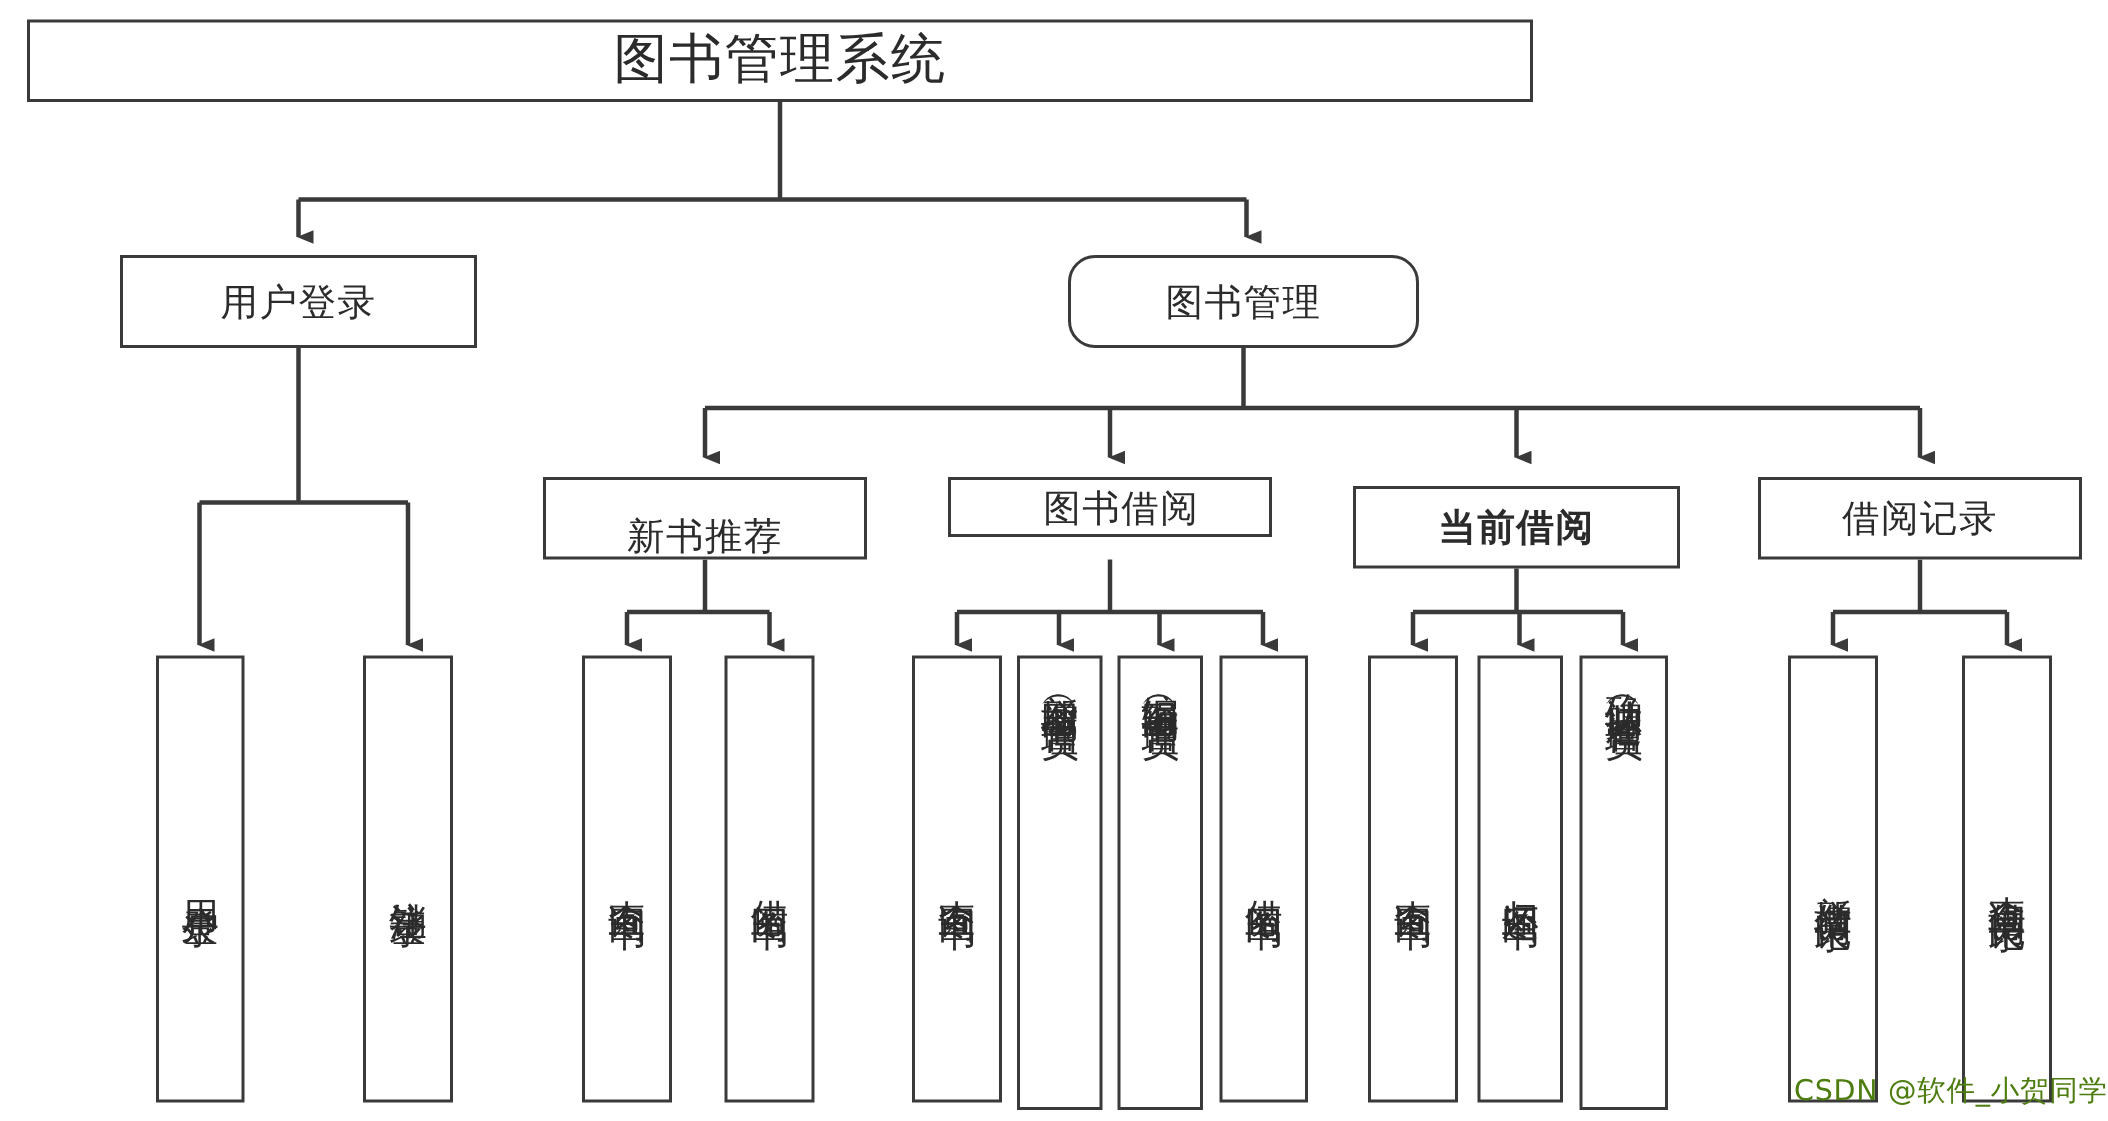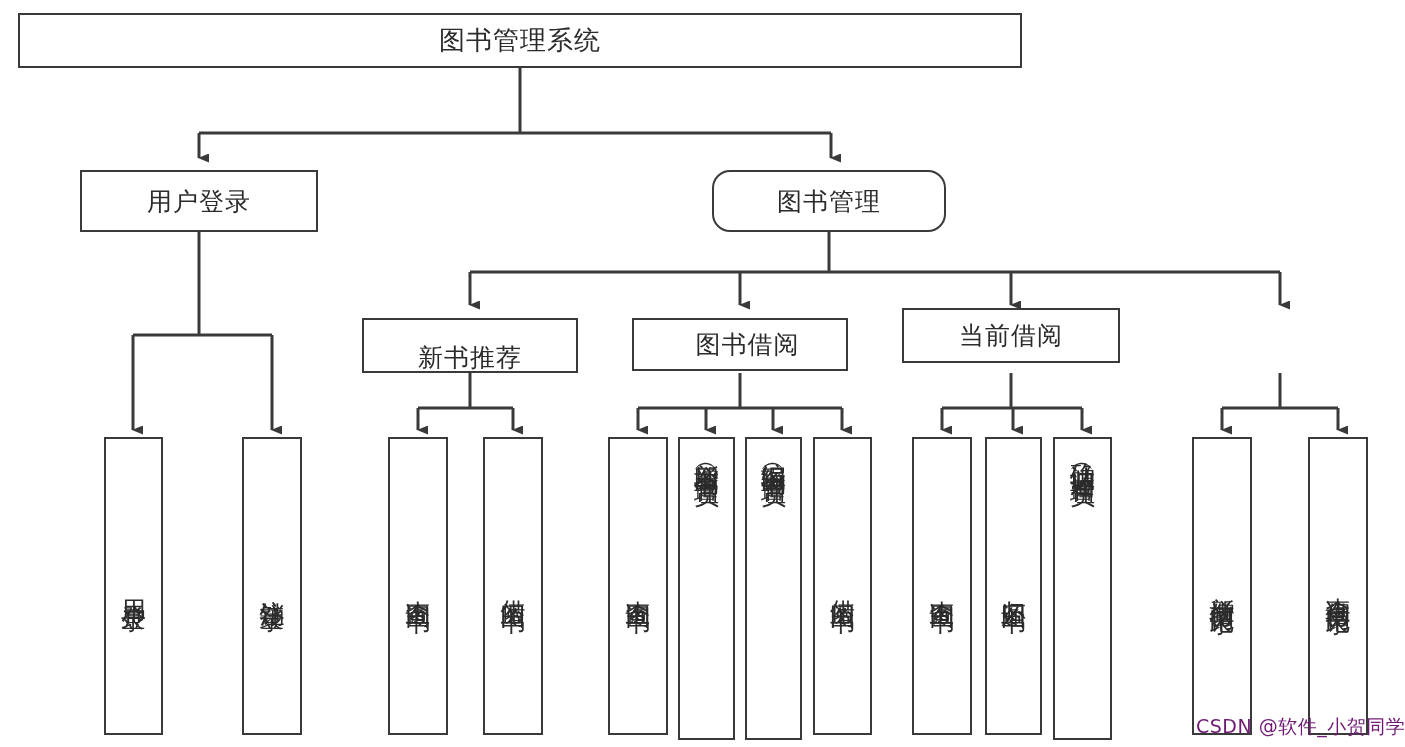--- a/index.html
+++ b/index.html
@@ -41,21 +41,21 @@
     text-align: center;
     line-height: 1.08;
     white-space: pre;
   }
   
   .node.h .lbl {
     font-size: 25px;
     letter-spacing: 1px;
   }
   .node.root .lbl {
-    font-size: 26px;
+    font-size: 36px;
   }
   
   .node.v {
     align-items: flex-start;
     justify-content: center;
     padding-top: 4px;
   }
   .node.v .lbl {
     writing-mode: vertical-rl;
     text-orientation: upright;
@@ -63,21 +63,21 @@
     line-height: 1.0;
     letter-spacing: 3px;
     white-space: nowrap;
   }
   .node.v.mid {
     align-items: center;
     padding-top: 0;
   }
   .watermark {
     position: absolute;
-    color: #701a75;
+    color: #4d7c0f;
     font-size: 19px;
     white-space: nowrap;
     letter-spacing: 0.5px;
     font-family: "DejaVu Sans", "Liberation Sans", sans-serif;
   }
 </style>
 </head>
 <body>
 
 <div id="canvas">
@@ -141,28 +141,31 @@
   </div>
 
   <div class="node h" style="left:712px; top:170px; width:234px; height:62px;border-radius:18px;">
     <span class="lbl">图书管理</span>
   </div>
 
   <div class="node h" style="left:362px; top:318px; width:216px; height:55px;align-items:flex-end;">
     <span class="lbl">新书推荐</span>
   </div>
 
-  <div class="node h" style="left:632px; top:318px; width:216px; height:53px;padding-left:15px;">
+  <div class="node h" style="left:632px; top:318px; width:216px; height:40px;padding-left:15px;">
     <span class="lbl">图书借阅</span>
   </div>
 
-  <div class="node h" style="left:902px; top:308px; width:218px; height:55px;">
+  <div class="node h" style="left:902px; top:324px; width:218px; height:55px;font-weight:bold;">
     <span class="lbl">当前借阅</span>
   </div>
 
+  <div class="node h" style="left:1172px; top:318px; width:216px; height:55px;">
+    <span class="lbl">借阅记录</span>
+  </div>
 
   <div class="node v mid" style="left:104px; top:437px; width:59px; height:298px;">
     <span class="lbl">用户登录</span>
   </div>
 
   <div class="node v mid" style="left:242px; top:437px; width:60px; height:298px;">
     <span class="lbl">注销登录</span>
   </div>
 
   <div class="node v mid" style="left:388px; top:437px; width:60px; height:298px;">

